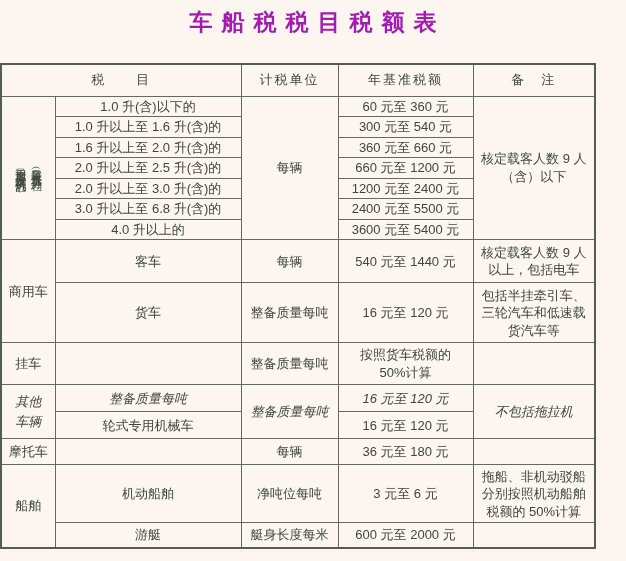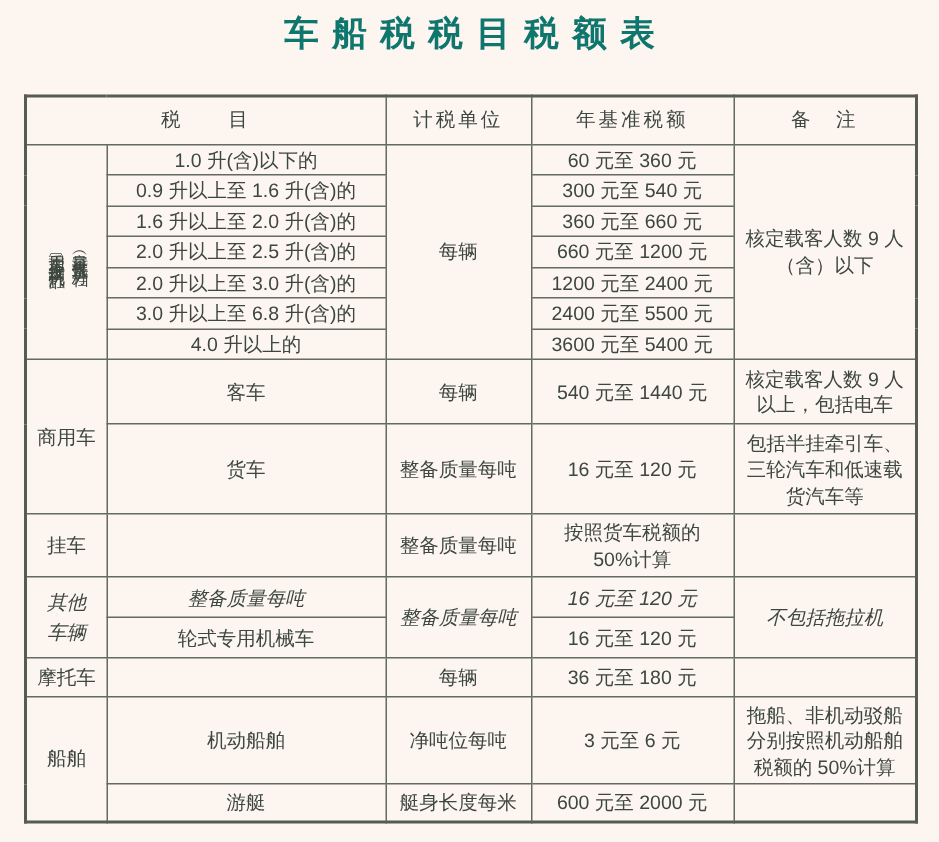--- a/index.html
+++ b/index.html
@@ -15,25 +15,25 @@
     color: #3d463f;
     overflow: hidden;
   }
   .title {
     text-align: center;
     font-size: 23px;
     font-weight: bold;
     letter-spacing: 9px;
     text-indent: 9px;
     padding-top: 7px;
-    color: #0f766e;
+    color: #a21caf;
   }
   table.tax {
     position: absolute;
-    left: 16px;
+    left: 0;
     top: 63px;
     width: 594px;
     border-collapse: collapse;
     table-layout: fixed;
     background: transparent;
   }
   table.tax td {
     border: 1px solid #636a5f;
     font-size: 13px;
     text-align: center;
@@ -125,21 +125,21 @@
           <span class="vcol">乘用车〔按发动机汽缸</span>
           <span class="vcol">容量（排气量）分档〕</span>
         </div>
       </td>
       <td>1.0 升(含)以下的</td>
       <td rowspan="7">每辆</td>
       <td>60 元至 360 元</td>
       <td rowspan="7" class="remark">核定载客人数 9 人（含）以下</td>
     </tr>
     <tr class="r-pass">
-      <td>0.9 升以上至 1.6 升(含)的</td>
+      <td>1.0 升以上至 1.6 升(含)的</td>
       <td>300 元至 540 元</td>
     </tr>
     <tr class="r-pass">
       <td>1.6 升以上至 2.0 升(含)的</td>
       <td>360 元至 660 元</td>
     </tr>
     <tr class="r-pass">
       <td>2.0 升以上至 2.5 升(含)的</td>
       <td>660 元至 1200 元</td>
     </tr>

